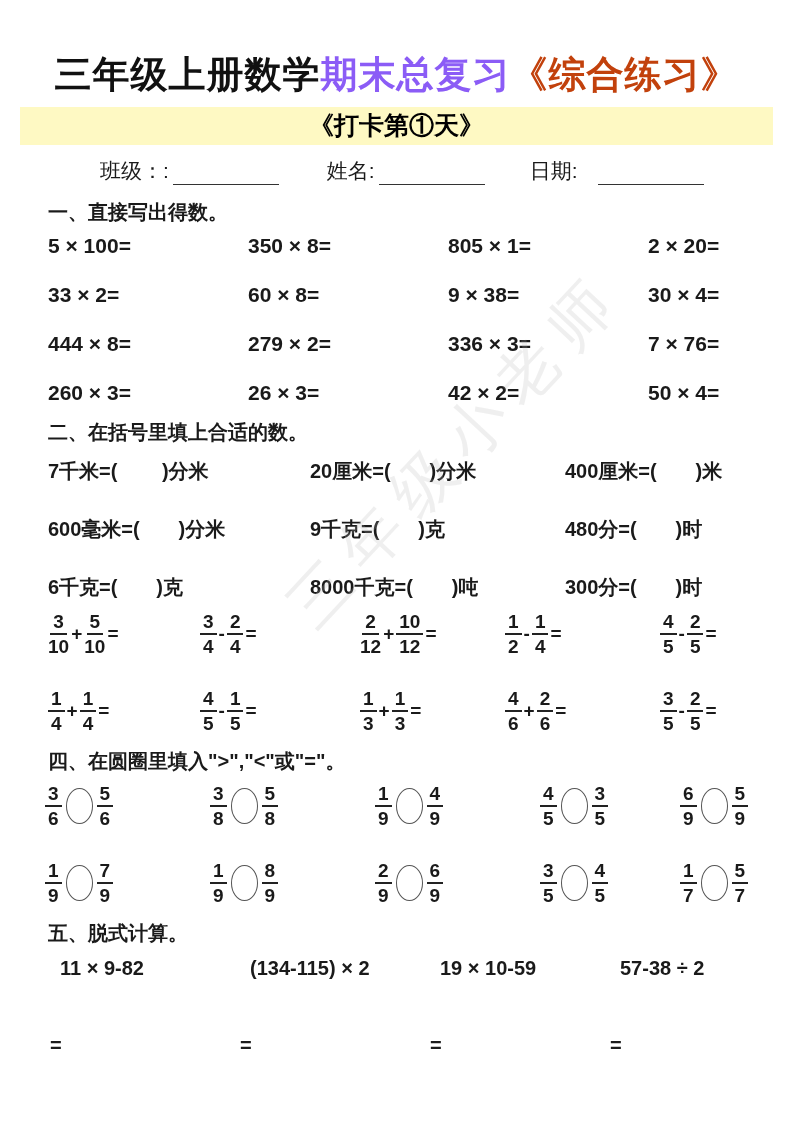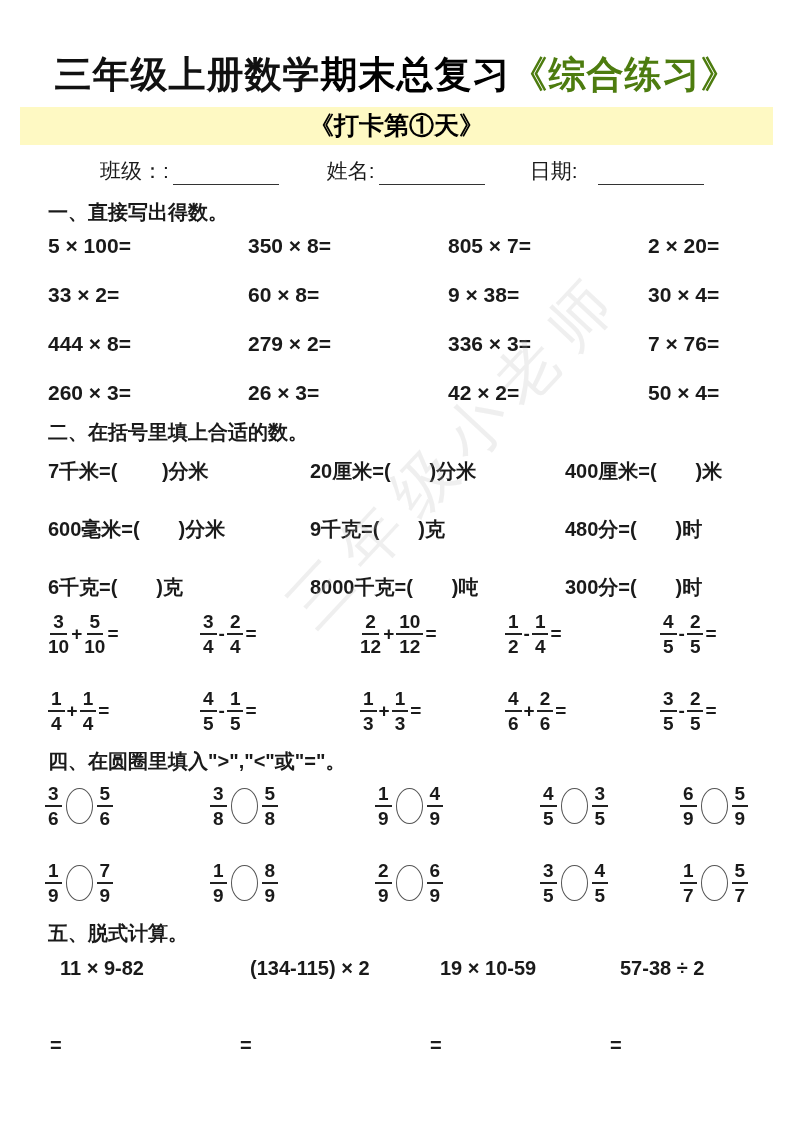--- a/index.html
+++ b/index.html
@@ -13,22 +13,22 @@
     position:absolute; left:210px; top:370px; width:560px;
     transform:rotate(-47deg); transform-origin:50% 50%;
     font-size:62px; letter-spacing:14px; color:#b9b9b9; opacity:0.22;
     white-space:nowrap; pointer-events:none; user-select:none;
   }
   .title {
     margin-top:50px; text-align:center; font-size:37px; font-weight:bold;
     letter-spacing:1px; white-space:nowrap;
   }
   .t-black { color:#111111; }
-  .t-red   { color:#000000;margin-top:12px; }
-  .t-blue  { color:#4d7c0f;text-align:center; }
+  .t-red   { color:#8b5cf6;margin-top:12px; }
+  .t-blue  { color:#c2410c;text-align:center; }
   .banner {
     margin:7px 20px 0 20px; background:#fef9c3; text-align:center;
     font-family:"DejaVu Serif","Liberation Serif",serif;
     font-size:25px; font-weight:bold; padding:2px 0 3px 0; color:#000;
   }
   .fields {
     display:flex; margin:12px 0 0 100px; font-size:21px; align-items:flex-end;
   }
   .field { display:flex; align-items:flex-end; }
   .blank {
@@ -104,21 +104,21 @@
     <div class="field f3">
       <span>日期:</span>
       <span class="blank"></span>
     </div>
   </div>
 
   <div class="sec-heading">一、直接写出得数。</div>
   <div class="grid1">
     <span>5 × 100=</span>
     <span>350 × 8=</span>
-    <span>805 × 7=</span>
+    <span>805 × 1=</span>
     <span>2 × 20=</span>
     <span>33 × 2=</span>
     <span>60 × 8=</span>
     <span>9 × 38=</span>
     <span>30 × 4=</span>
     <span>444 × 8=</span>
     <span>279 × 2=</span>
     <span>336 × 3=</span>
     <span>7 × 76=</span>
     <span>260 × 3=</span>

